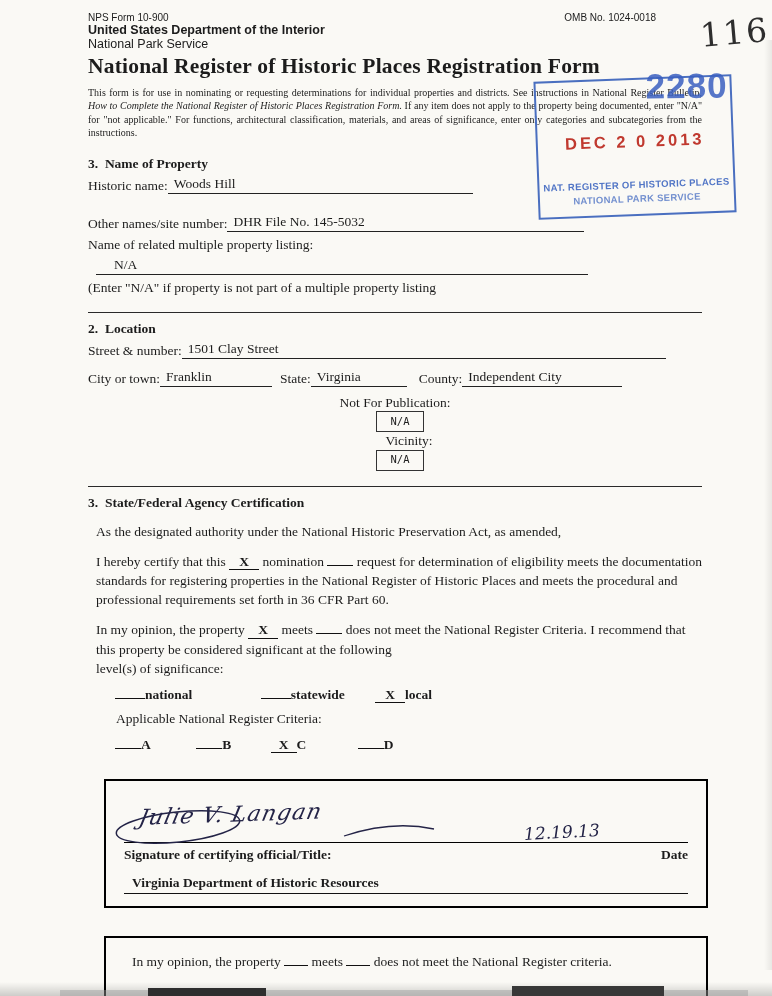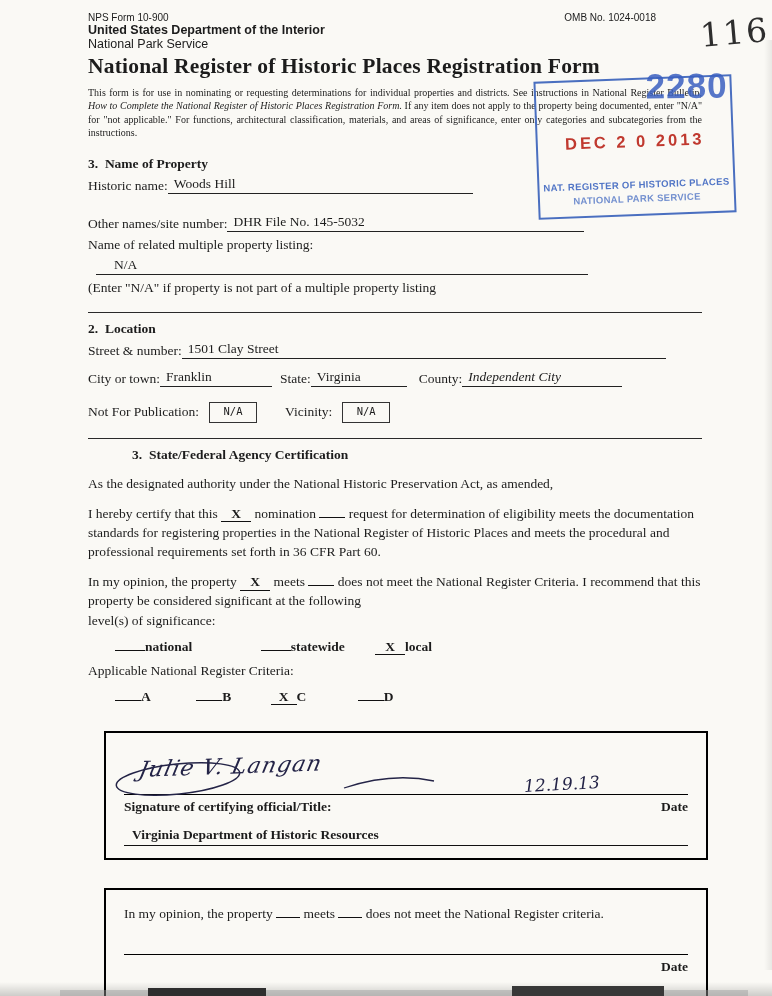--- a/index.html
+++ b/index.html
@@ -25,21 +25,21 @@
   .it { font-style:italic; }
 
   .sec-heading { font-weight:bold; font-size:13.5px; white-space:pre-wrap; margin-top:16px; }
   .line { margin-top:4px; font-size:13.5px; line-height:1.3; }
   .fill-row { display:flex; align-items:flex-end; margin-top:4px; font-size:13.5px; }
   .fill { border-bottom:1.2px solid #222; padding:0 0 1px 6px; white-space:nowrap; }
   .lbl { white-space:nowrap; }
 
   .rule { border:none; border-top:1.6px solid #2a2a2a; margin:15px 0 8px 0; width:100%; }
 
-  .para { margin:11px 0 0 0; font-size:13.5px; line-height:1.42; }
+  .para { margin:11px 0 0 8px; font-size:13.5px; line-height:1.42; }
   .blank { display:inline-block; border-bottom:1.3px solid #111; text-align:center;
     font-weight:bold; line-height:1; padding-bottom:1px; vertical-align:baseline; }
   .w30 { min-width:30px; } .w26 { min-width:26px; } .w24 { min-width:24px; }
 
   .levels-row { margin:9px 0 0 27px; font-size:13.5px; }
   .level-item { display:inline-block; }
   .lvl-label { font-weight:bold; }
   .crit-row { margin:9px 0 0 27px; font-size:13.5px; }
 
   .na-box { display:inline-flex; justify-content:center; align-items:center;
@@ -139,33 +139,33 @@
       <span class="lbl">Street &amp; number:</span>
       <span class="fill" style="flex:1;">1501 Clay Street</span>
     </div>
 
     <div class="fill-row">
       <span class="lbl">City or town:</span>
       <span class="fill" style="width:112px;">Franklin</span>
       <span class="lbl" style="margin-left:8px;">State:</span>
       <span class="fill" style="width:96px;margin-top:6px;">Virginia</span>
       <span class="lbl" style="margin-left:12px;">County:</span>
-      <span class="fill" style="width:160px;font-style:italic;">Independent City</span>
-    </div>
-
-    <div class="line" style="display:flex; align-items:center; margin-top:15px;">
+      <span class="fill" style="width:160px;">Independent City</span>
+    </div>
+
+    <div class="line" style="display:flex; align-items:center; margin-top:7px;flex-direction:column;">
       <span class="lbl">Not For Publication:</span>
       <span class="na-box">N/A</span>
       <span class="lbl" style="margin-left:28px;">Vicinity:</span>
       <span class="na-box">N/A</span>
     </div>
 
     <hr class="rule">
 
-    <div class="sec-heading" style="margin-top:2px;margin-left:44px;">3.  State/Federal Agency Certification</div>
+    <div class="sec-heading" style="margin-top:2px;">3.  State/Federal Agency Certification</div>
 
     <p class="para">As the designated authority under the National Historic Preservation Act, as amended,</p>
 
     <p class="para">
       <span>I hereby certify that this</span>
       <span class="blank w30">X</span>
       <span>nomination</span>
       <span class="blank w26"></span>
       <span>request for determination of eligibility meets</span>
       <span>the documentation standards for registering properties in the National Register of Historic Places and meets the procedural and professional requirements set forth in 36 CFR Part 60.</span>
@@ -179,21 +179,21 @@
       <span>does not meet the National Register Criteria. I recommend that this property be considered significant at the following</span>
       <span style="display:block;">level(s) of significance:</span>
     </p>
 
     <div class="levels-row">
       <span class="level-item" style="margin-right:65px;"><span class="blank w30"></span><span class="lvl-label">national</span></span>
       <span class="level-item" style="margin-right:27px;"><span class="blank w30"></span><span class="lvl-label">statewide</span></span>
       <span class="level-item"><span class="blank w30">X</span><span class="lvl-label">local</span></span>
     </div>
 
-    <div class="line" style="margin-top:7px;">Applicable National Register Criteria:</div>
+    <div class="line" style="margin-top:7px;margin-left:28px;">Applicable National Register Criteria:</div>
 
     <div class="crit-row">
       <span class="level-item" style="margin-right:42px;"><span class="blank w26"></span><span class="lvl-label">A</span></span>
       <span class="level-item" style="margin-right:36px;"><span class="blank w26"></span><span class="lvl-label">B</span></span>
       <span class="level-item" style="margin-right:48px;"><span class="blank w26">X</span><span class="lvl-label">C</span></span>
       <span class="level-item"><span class="blank w26"></span><span class="lvl-label">D</span></span>
     </div>
 
     <div class="cert-box">
       <div class="sig-wrap">

